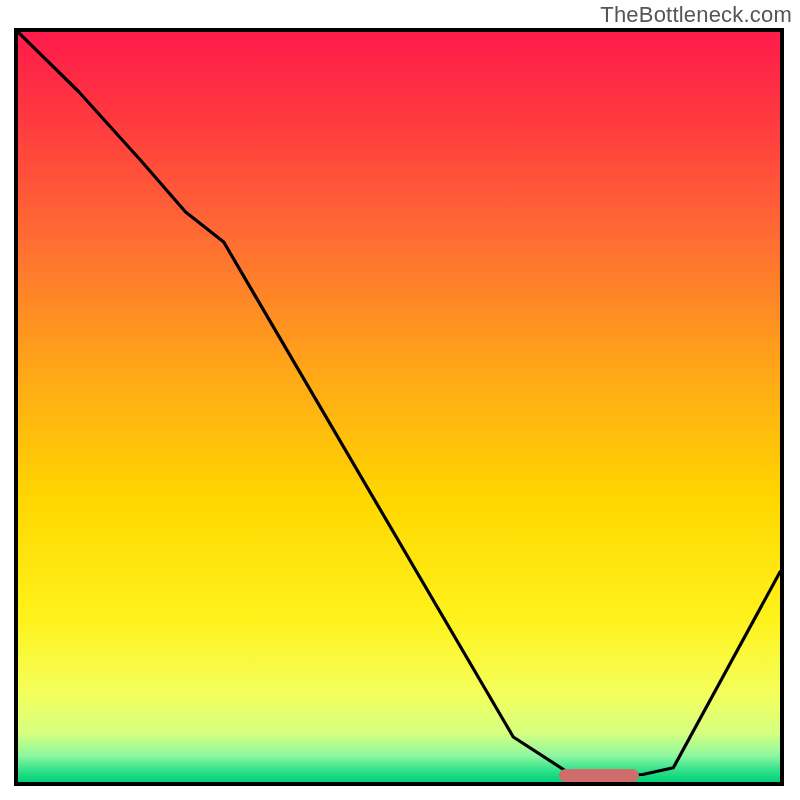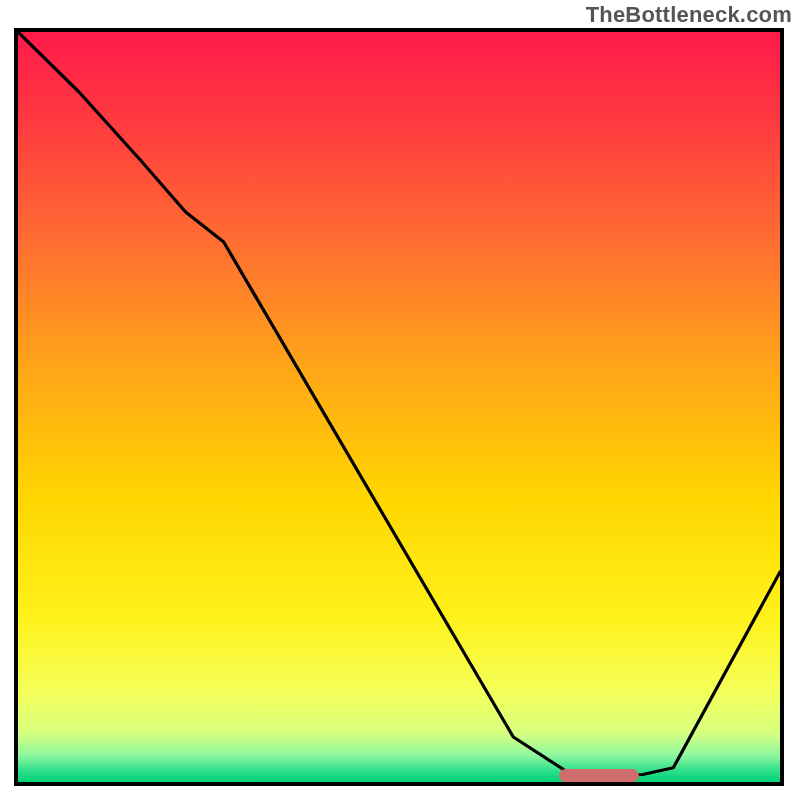--- a/index.html
+++ b/index.html
@@ -9,21 +9,21 @@
     height: 800px;
     background: #ffffff;
     font-family: Arial, Helvetica, sans-serif;
     overflow: hidden;
   }
   .watermark {
     position: absolute;
     top: 2px;
     right: 8px;
     font-size: 22px;
-    font-weight: 700;
+    font-weight: 400;
     color: #555558;
     letter-spacing: 0.2px;
     z-index: 10;
   }
   .plot-frame {
     position: absolute;
     box-sizing: border-box;
     border: 4px solid #000000;
     background: transparent;
   }

